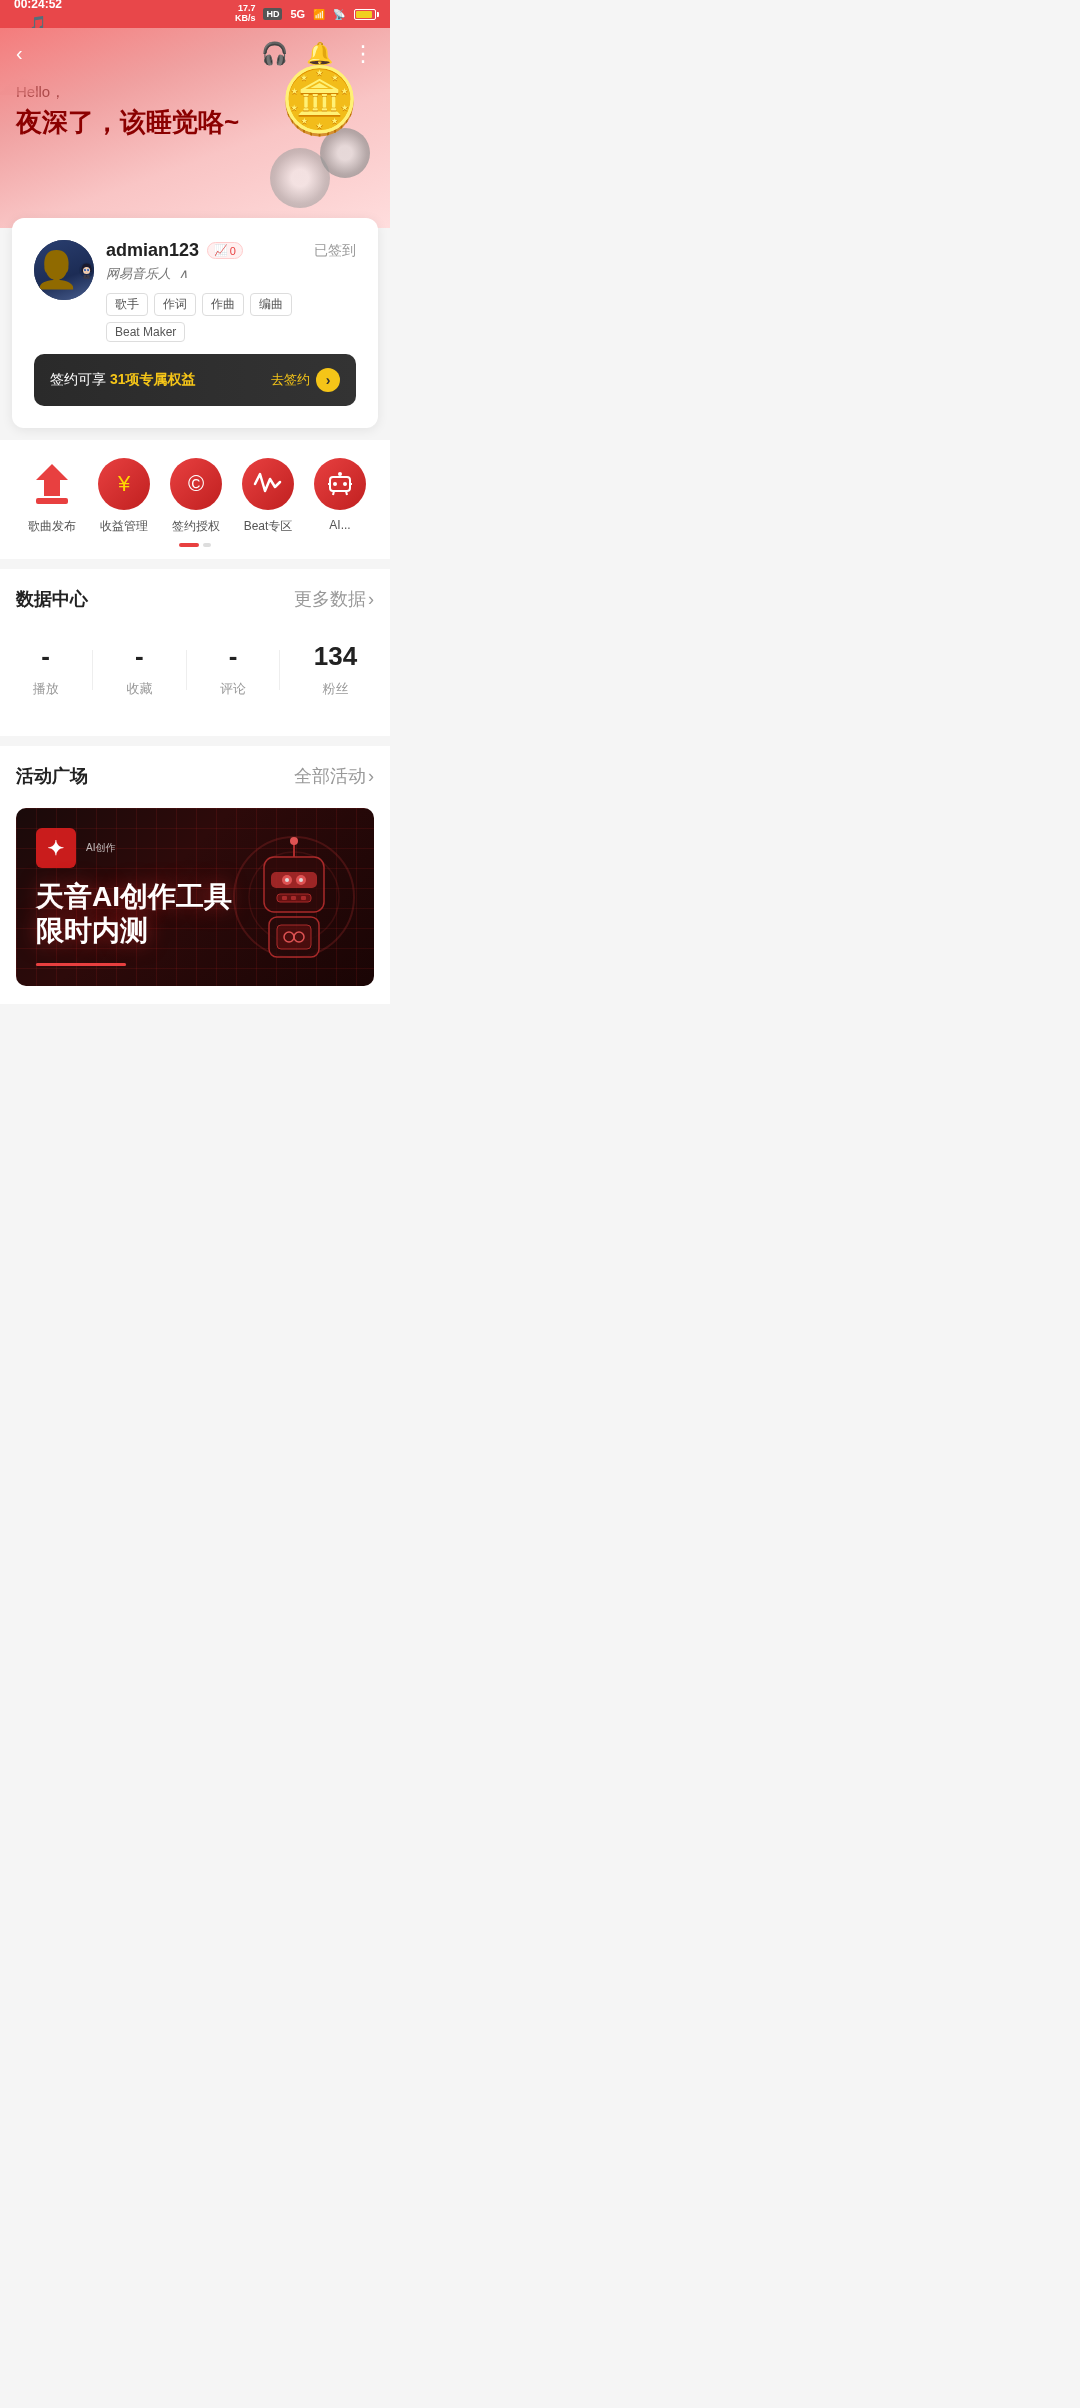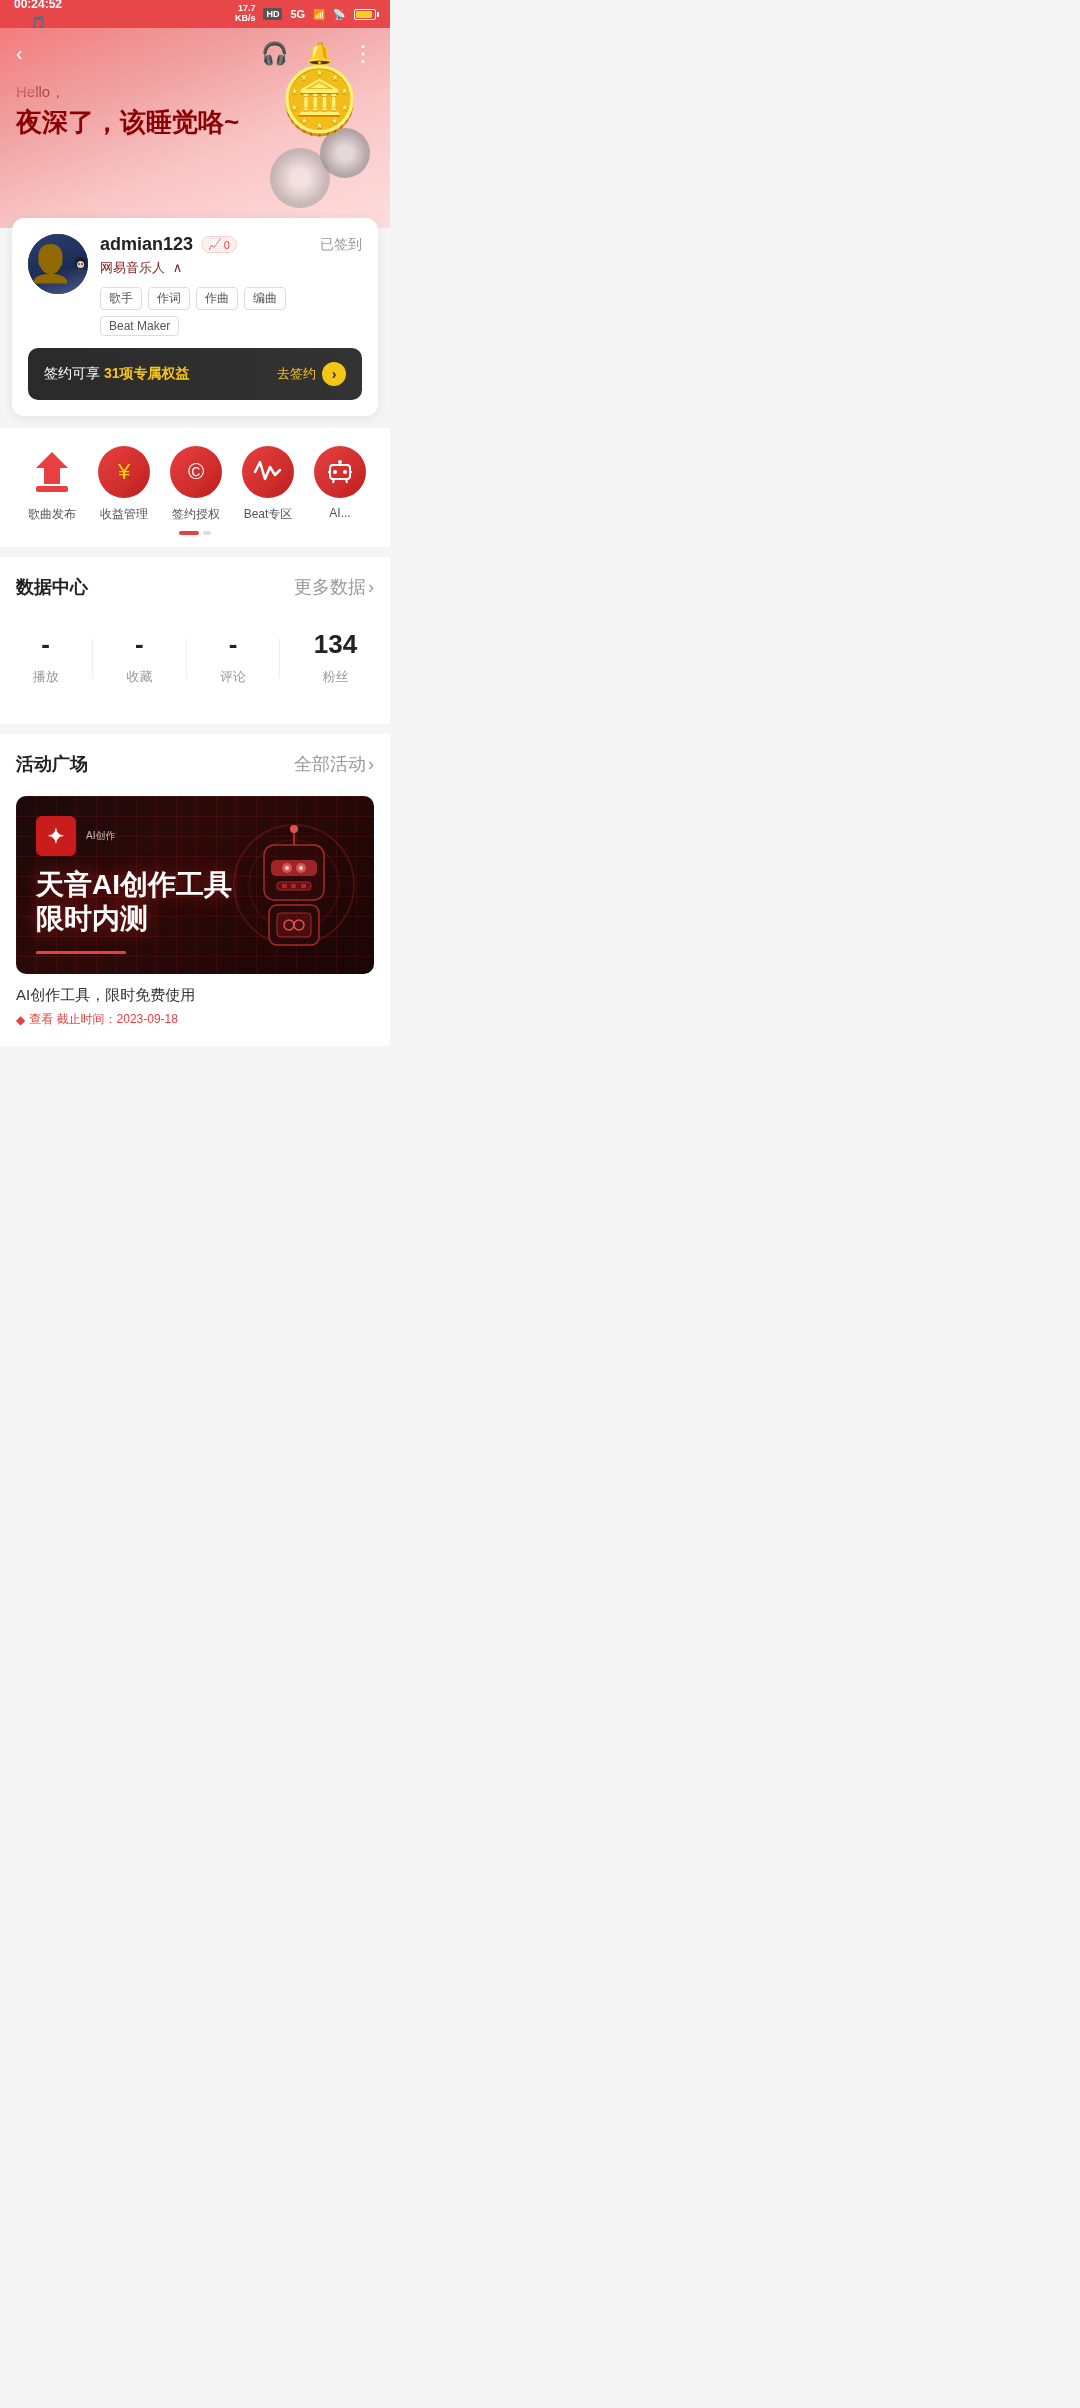--- a/index.html
+++ b/index.html
@@ -110,21 +110,21 @@
       border-radius: 50%;
       background: radial-gradient(circle, #eee 20%, #ccc 40%, #aaa 60%, #999 80%);
       opacity: 0.6;
     }
 
     
     .profile-card {
       background: white;
       border-radius: 12px;
       margin: -10px 12px 0;
-      padding: 16px;
+      padding: 22px;
       position: relative;
       z-index: 10;
       box-shadow: 0 2px 12px rgba(0,0,0,0.08);
     }
     .profile-header {
       display: flex;
       align-items: flex-start;
       gap: 12px;
       margin-bottom: 12px;
     }
@@ -177,22 +177,23 @@
       font-size: 11px;
       color: #e84040;
     }
     .signed-btn {
       margin-left: auto;
       color: #999;
       font-size: 14px;
     }
     .profile-subtitle {
       font-size: 13px;
-      color: #7f1d1d;
+      color: #737373;
       margin-bottom: 10px;
+      font-style: italic;
     }
     .tags {
       display: flex;
       gap: 6px;
       flex-wrap: wrap;
     }
     .tag {
       border: 1px solid #ddd;
       border-radius: 4px;
       padding: 2px 8px;
@@ -676,20 +677,13 @@
         <rect x="58" y="103" width="34" height="24" rx="4" fill="rgba(180,30,30,0.3)" stroke="#c03030" stroke-width="1"></rect>
         <circle cx="70" cy="115" r="5" fill="none" stroke="#ff6060" stroke-width="1.5"></circle>
         <circle cx="80" cy="115" r="5" fill="none" stroke="#ff6060" stroke-width="1.5"></circle>
 
         <line x1="75" y1="35" x2="75" y2="22" stroke="#c03030" stroke-width="2"></line>
         <circle cx="75" cy="19" r="4" fill="#ff6060"></circle>
       </svg>
     </div>
   </div>
 
-  <div style="margin-top:10px;">
-    <p class="activity-caption">AI创作工具，限时免费使用</p>
-    <p class="activity-meta">
-      <span>◆</span>
-      <span>查看 截止时间：2023-09-18</span>
-    </p>
-  </div>
 </div>
 
 </body></html>

